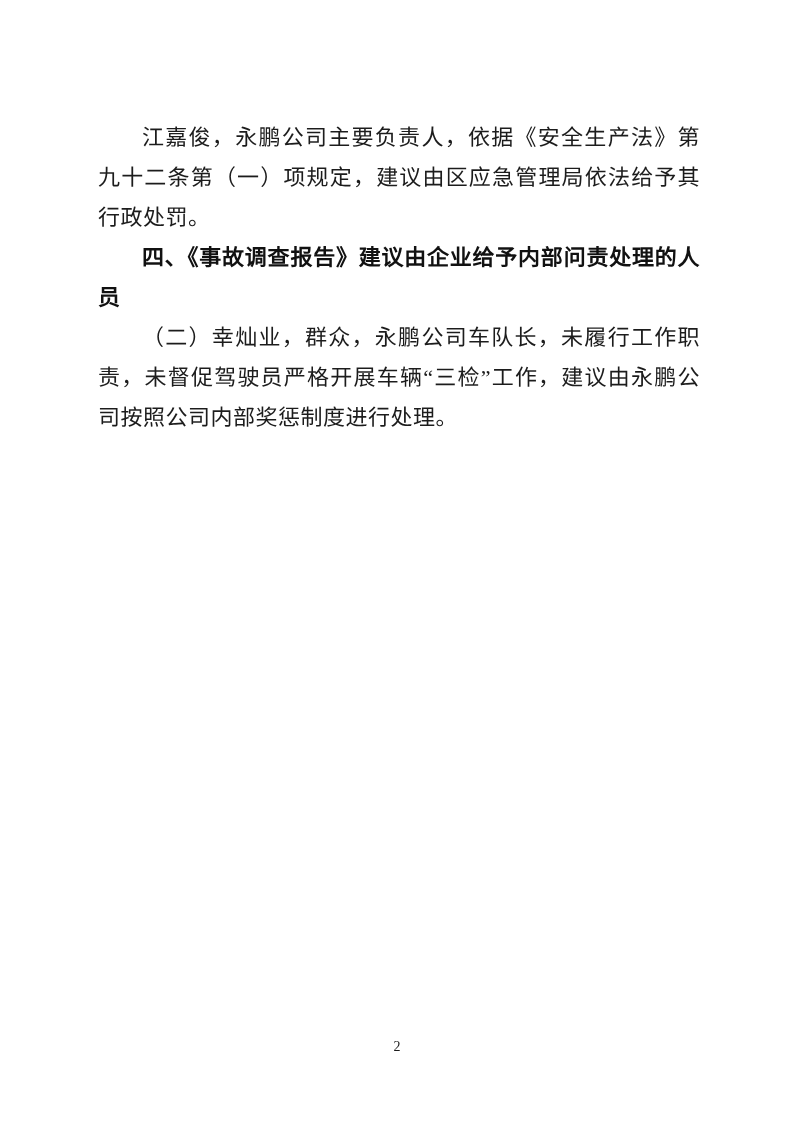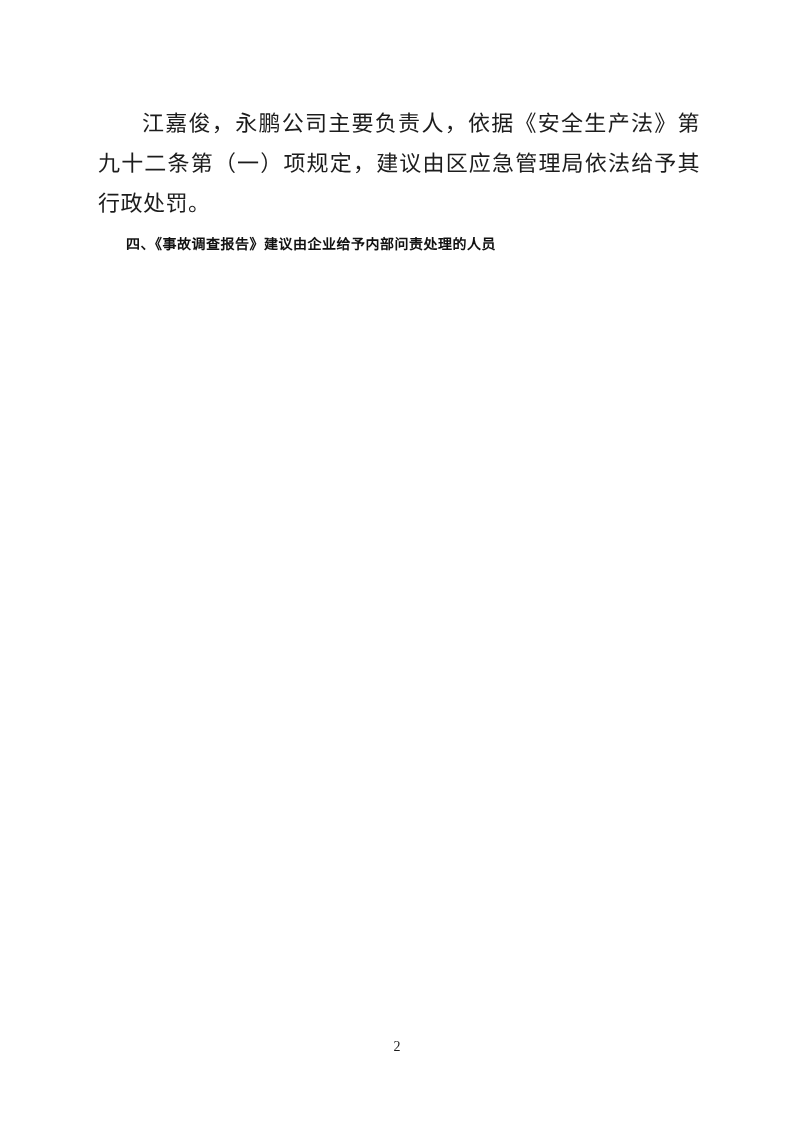--- a/index.html
+++ b/index.html
@@ -12,35 +12,35 @@
     width: 794px;
     height: 1123px;
     background: #ffffff;
     color: #1c1c1c;
     font-family: "Liberation Serif", "DejaVu Serif", serif;
     overflow: hidden;
   }
   .content {
     position: absolute;
     left: 98px;
-    top: 104px;
+    top: 118px;
     width: 602px;
   }
   .para {
     margin: 0;
     font-size: 22px;
     line-height: 40px;
     text-align: justify;
     text-indent: 2em;
     letter-spacing: 0.5px;
     font-weight: normal;
   }
   .heading {
     margin: 0;
-    font-size: 14px;
+    font-size: 22px;
     line-height: 40px;
     text-align: justify;
     text-indent: 2em;
     letter-spacing: 0.5px;
     font-family: "Liberation Sans", "DejaVu Sans", sans-serif;
     font-weight: bold;
     color: #111111;
   }
   .footer {
     position: absolute;
@@ -53,15 +53,16 @@
     color: #1c1c1c;
   }
 </style>
 </head>
 <body>
 
 <div class="page">
   <div class="content">
     <p class="para">江嘉俊，永鹏公司主要负责人，依据《安全生产法》第九十二条第（一）项规定，建议由区应急管理局依法给予其行政处罚。</p>
     <h2 class="heading">四、《事故调查报告》建议由企业给予内部问责处理的人员</h2>
+    <p class="para">（二）幸灿业，群众，永鹏公司车队长，未履行工作职责，未督促驾驶员严格开展车辆“三检”工作，建议由永鹏公司按照公司内部奖惩制度进行处理。</p>
   </div>
   <div class="footer">2</div>
 </div>
 
 </body></html>

